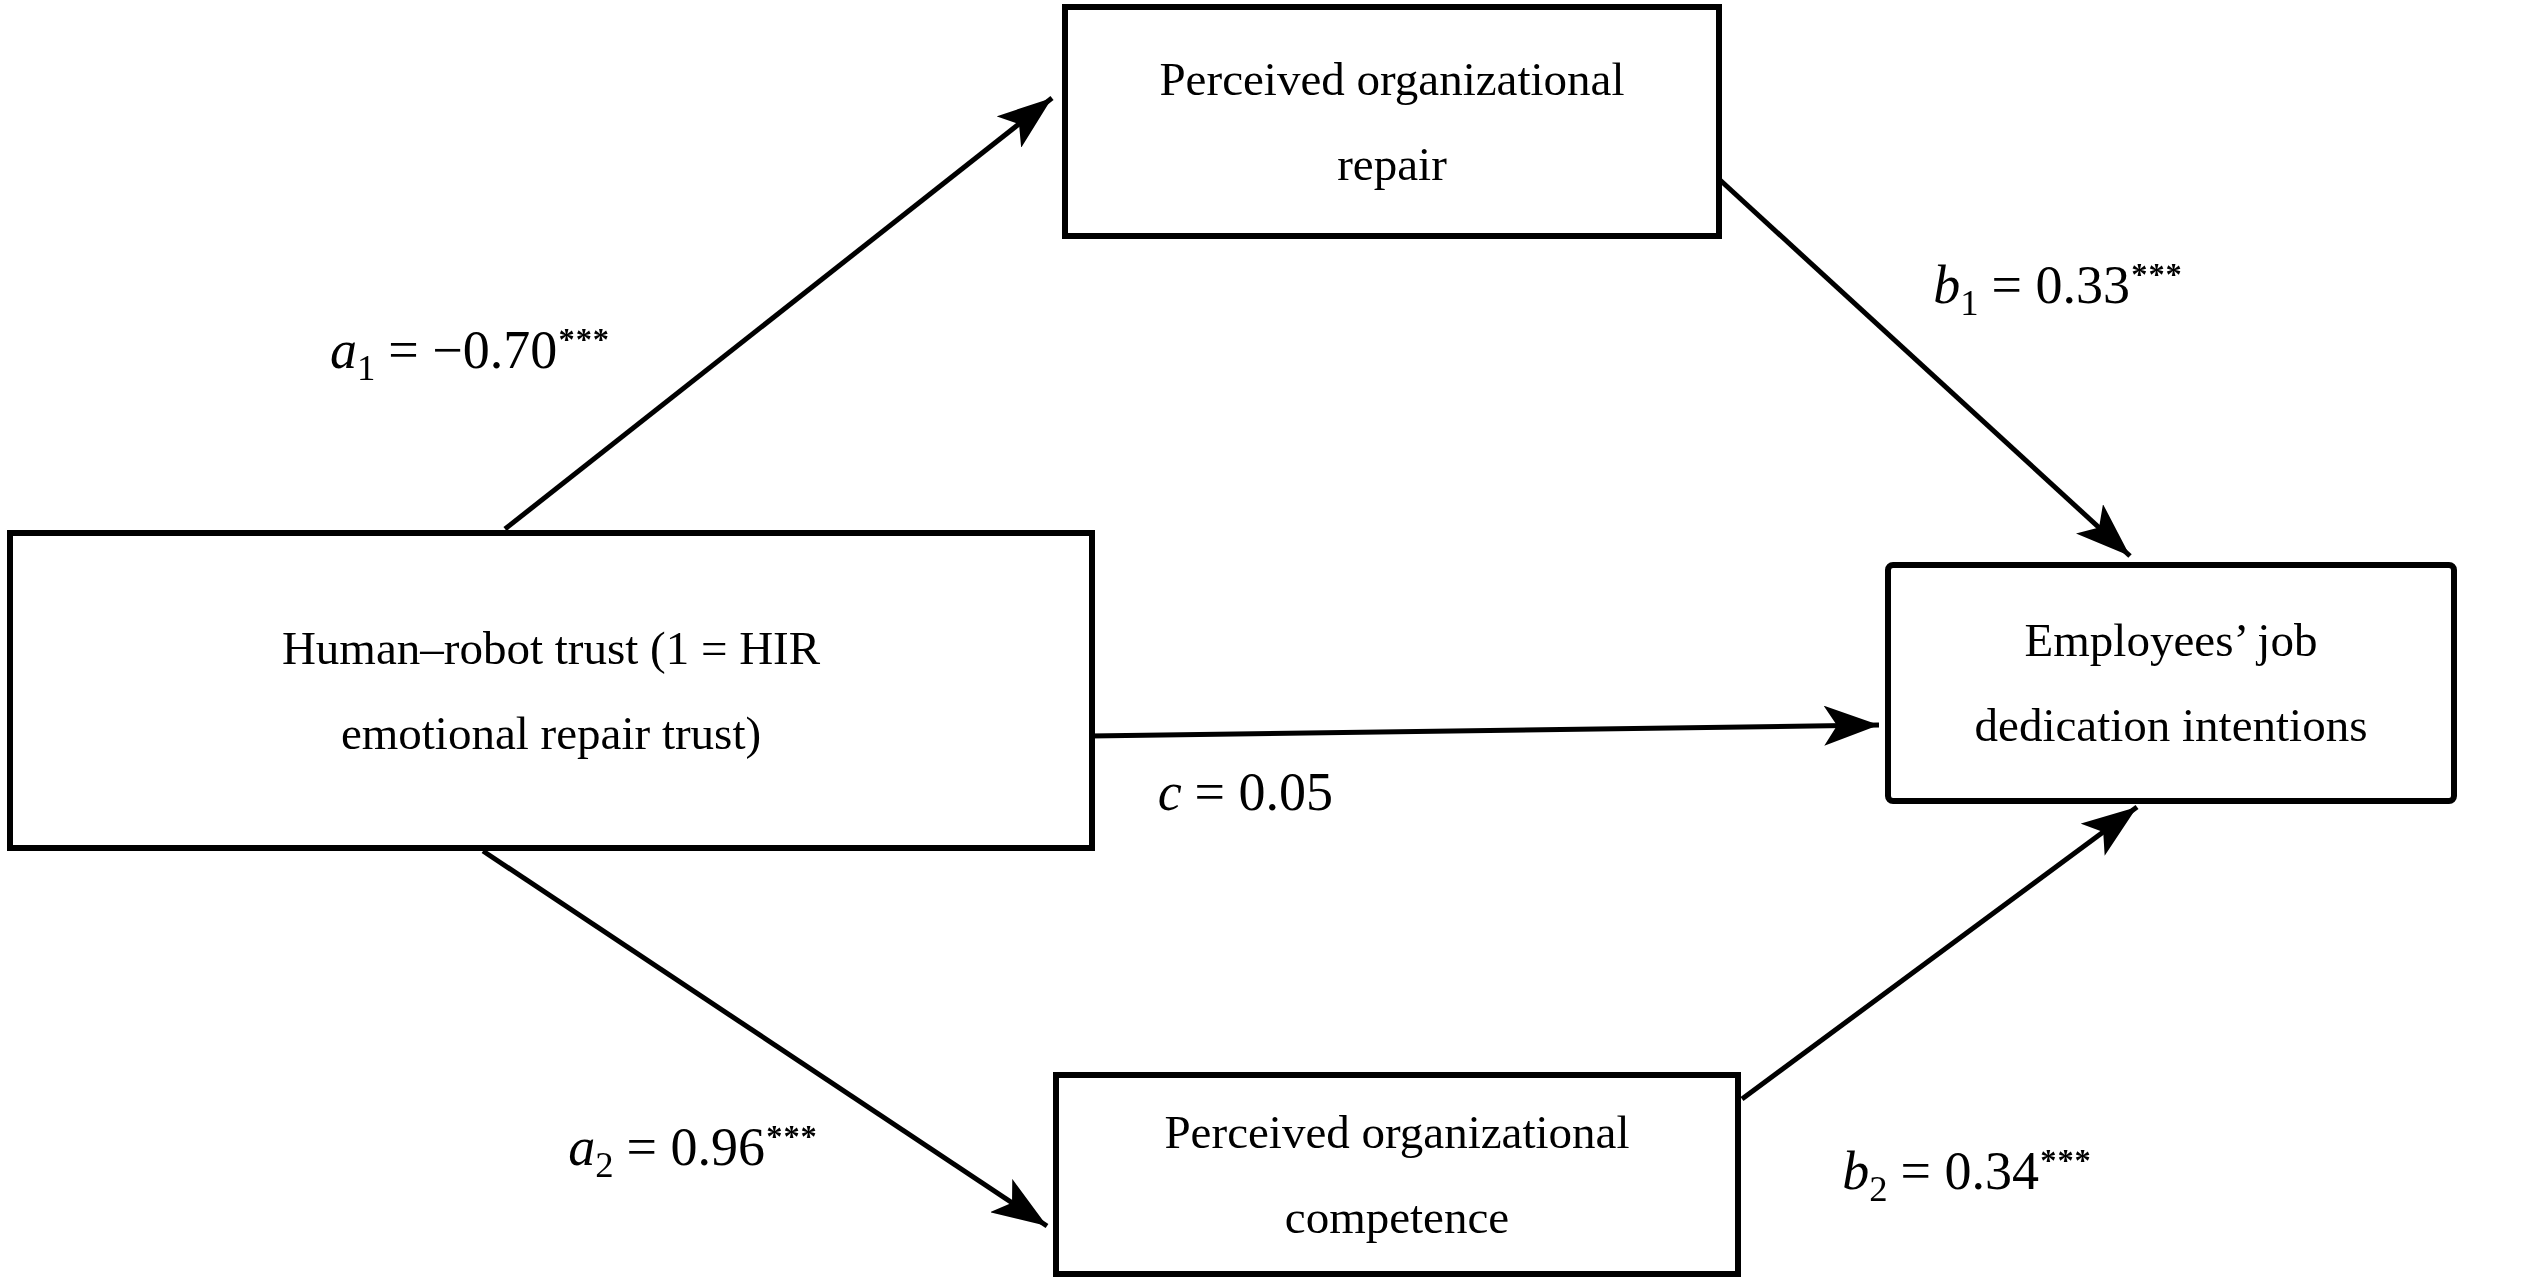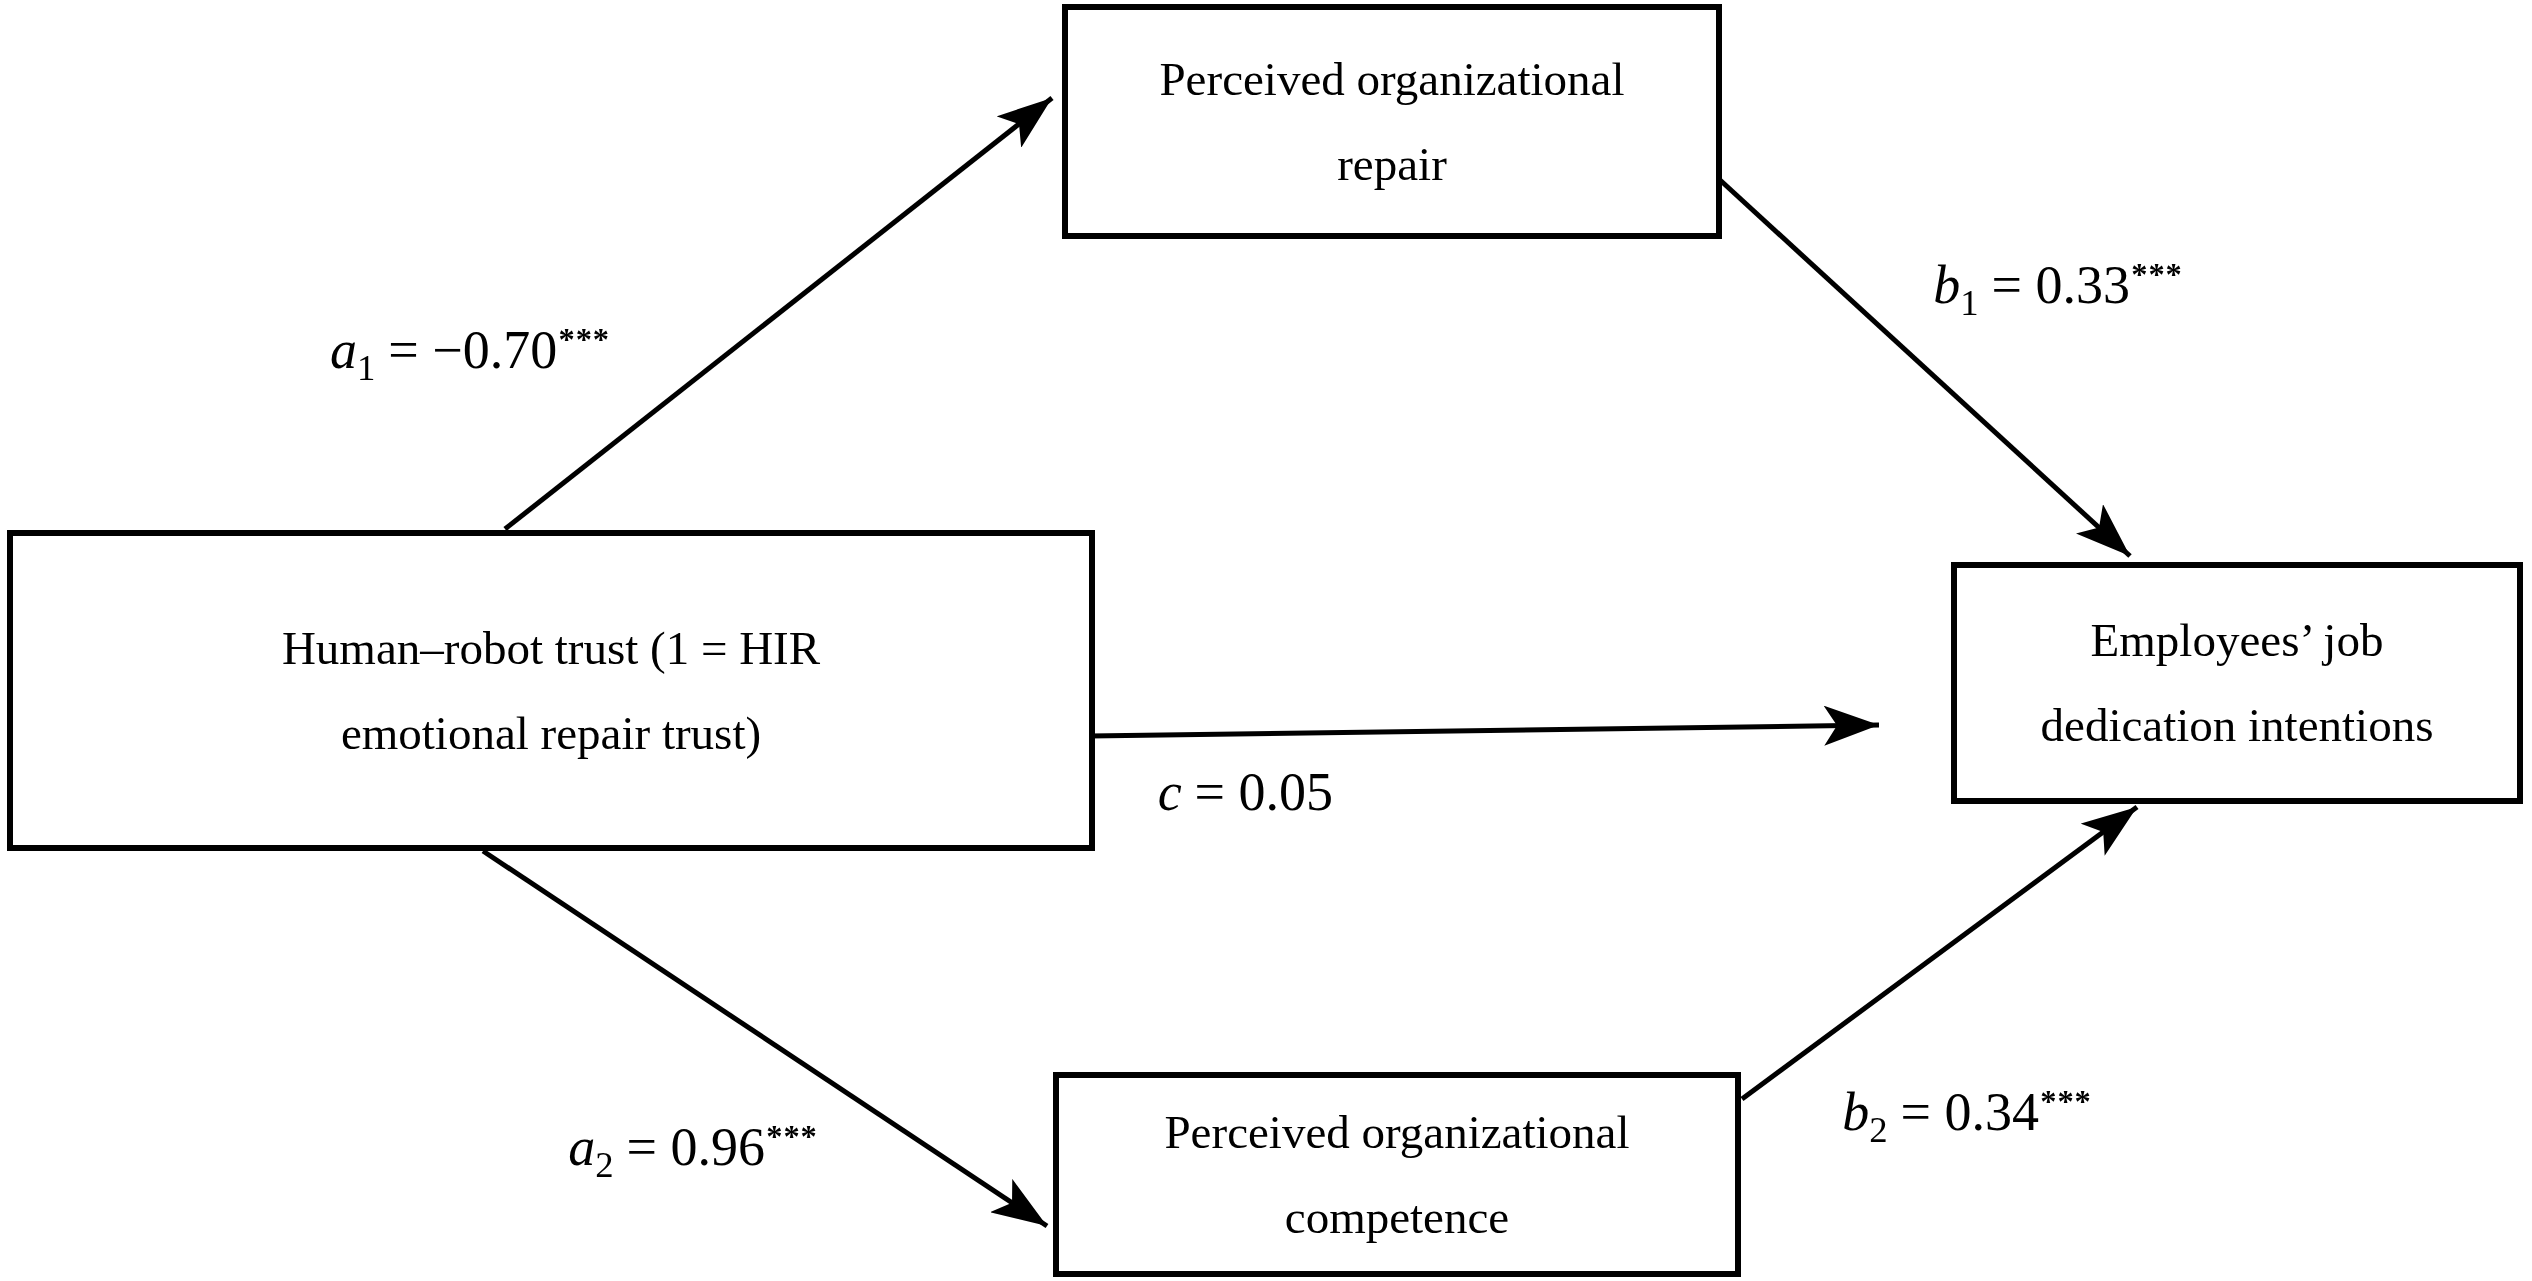--- a/index.html
+++ b/index.html
@@ -32,21 +32,21 @@
     justify-content: center;
     align-items: center;
     text-align: right;
     font-size: 47px;
     line-height: 1.8;
   }
   .node span { display: block; white-space: nowrap; }
   .node-predictor   { left: 7px;    top: 530px;  width: 1088px; height: 321px; }
   .node-mediator-top    { left: 1062px; top: 4px;    width: 660px;  height: 235px; }
   .node-mediator-bottom { left: 1053px; top: 1072px; width: 688px;  height: 205px; }
-  .node-outcome     { left: 1951px; top: 562px;  width: 572px;  height: 242px; }
+  .node-outcome     { left: 1885px; top: 562px;  width: 572px;  height: 242px; border-radius: 8px; }
   .path-label {
     position: absolute;
     transform: translate(-50%, -50%);
     font-size: 54px;
     white-space: nowrap;
     text-align: center;
   }
   .path-label .sym { font-style: italic; }
   .path-label sub {
     font-size: 0.68em;
@@ -57,21 +57,21 @@
     font-weight: bold;
     font-size: 0.60em;
     vertical-align: 0.55em;
     margin-left: 0.04em;
     letter-spacing: 0.03em;
   }
   .label-a1 { left: 470px;  top: 350px;  }
   .label-b1 { left: 2058px; top: 285px;  }
   .label-c  { left: 1246px; top: 792px;  }
   .label-a2 { left: 693px;  top: 1147px; }
-  .label-b2 { left: 1967px; top: 1112px; }
+  .label-b2 { left: 1967px; top: 1171px; }
 </style>
 </head>
 <body>
 
 <div class="canvas">
 
   <svg class="arrows" viewBox="0 0 2532 1281" xmlns="http://www.w3.org/2000/svg">
     <defs>
       <marker id="arrowhead" markerUnits="strokeWidth" markerWidth="11" markerHeight="8" viewBox="0 0 11 8" refX="11" refY="4" orient="auto">
         <path d="M0,0 L11,4 L0,8 L2.6,4 Z" fill="#000000"></path>

